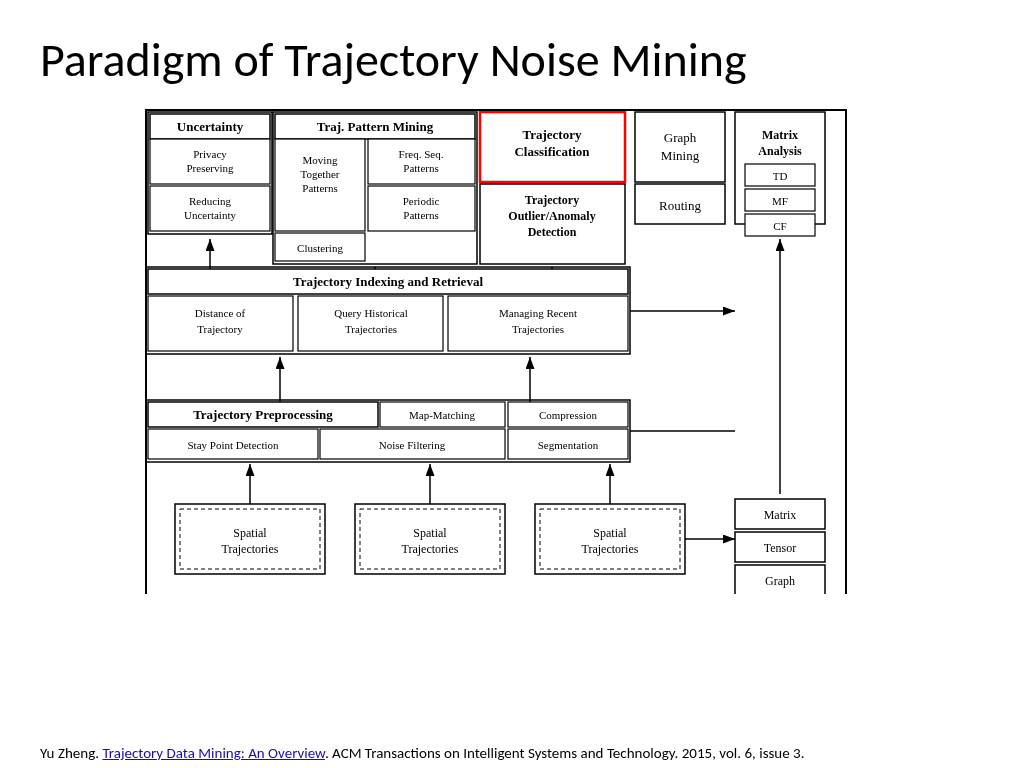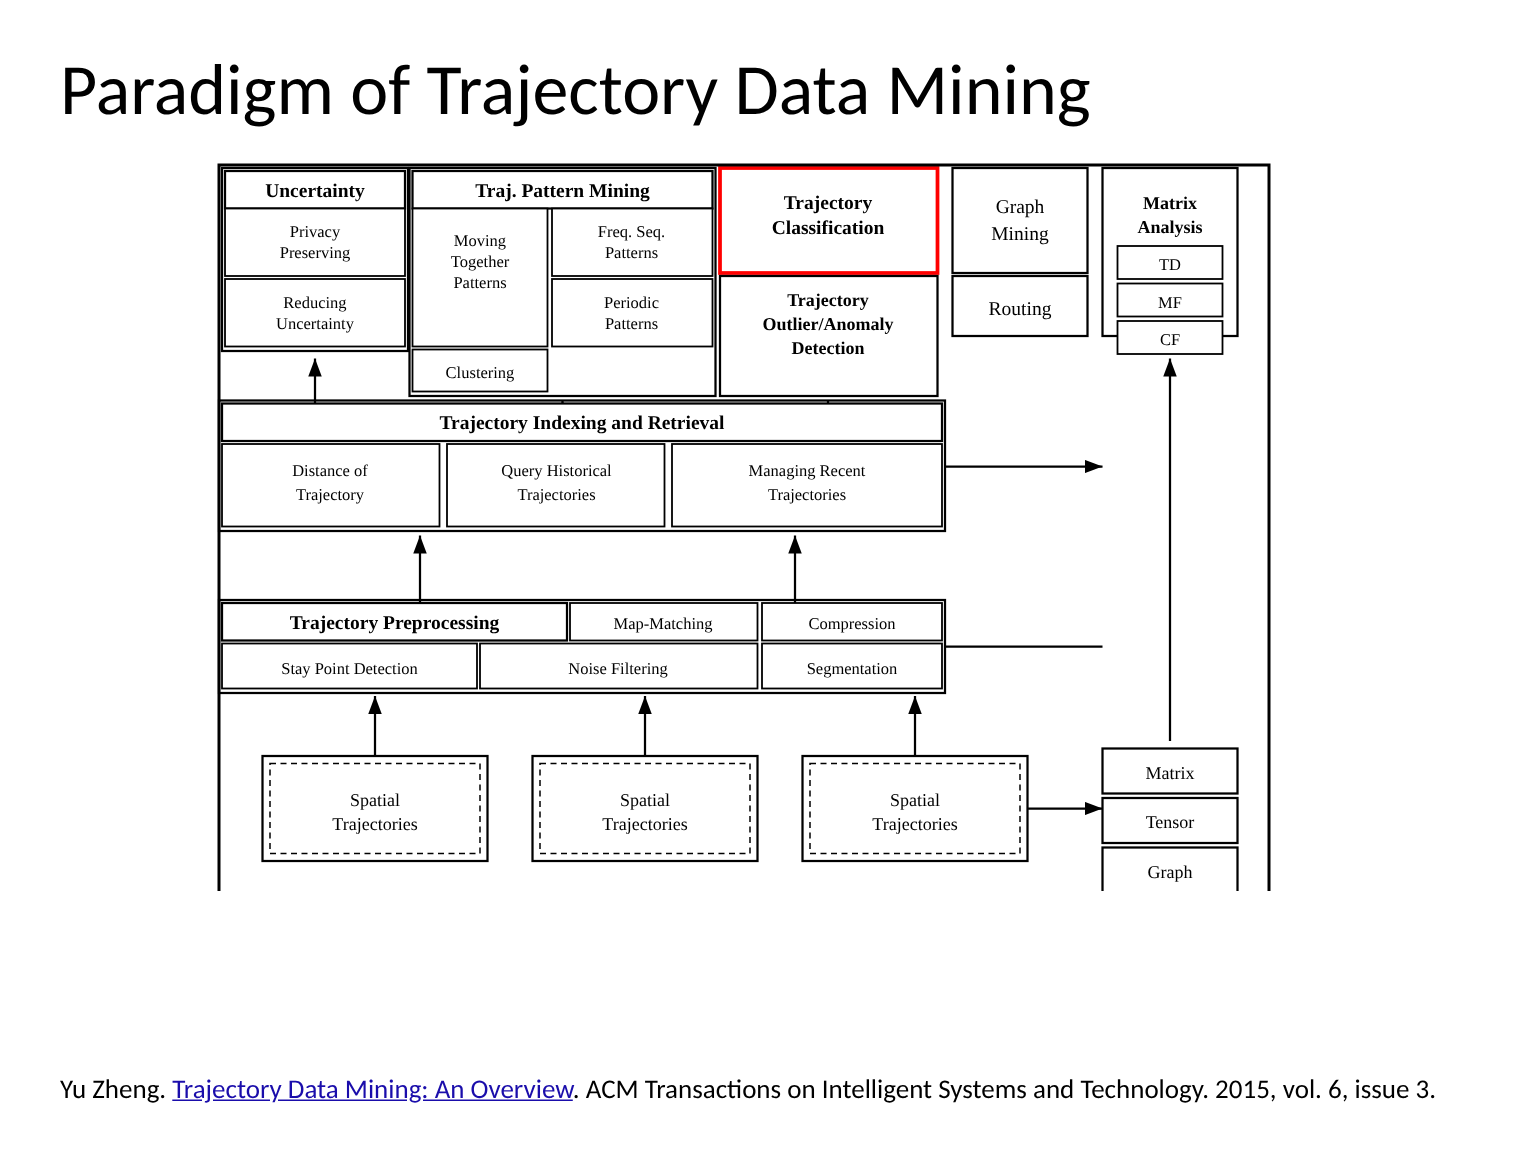--- a/index.html
+++ b/index.html
@@ -32,36 +32,36 @@
     
     .diagram-svg {
       position: absolute;
       top: 0; left: 0;
       width: 100%;
       height: 100%;
     }
 
     .footer {
       position: absolute;
-      bottom: 31px;
+      bottom: 6px;
       left: 40px;
-      font-size: 18px;
+      font-size: 15px;
       color: #000;
       font-family: Calibri, Arial, sans-serif;
     }
 
     .footer a {
       color: #1a0dab;
       text-decoration: underline;
     }
   </style>
 </head>
 <body>
 
-<h1 class="page-title">Paradigm of Trajectory Data Mining</h1>
+<h1 class="page-title">Paradigm of Trajectory Noise Mining</h1>
 
 <div class="diagram-container">
   <svg class="diagram-svg" viewBox="0 0 750 490" xmlns="http://www.w3.org/2000/svg">
     <defs>
       <marker id="arrowhead" markerWidth="8" markerHeight="6" refX="8" refY="3" orient="auto">
         <polygon points="0 0, 8 3, 0 6" fill="#000"></polygon>
       </marker>
       <marker id="arrowhead-up" markerWidth="8" markerHeight="6" refX="0" refY="3" orient="auto">
         <polygon points="8 0, 0 3, 8 6" fill="#000"></polygon>
       </marker>

